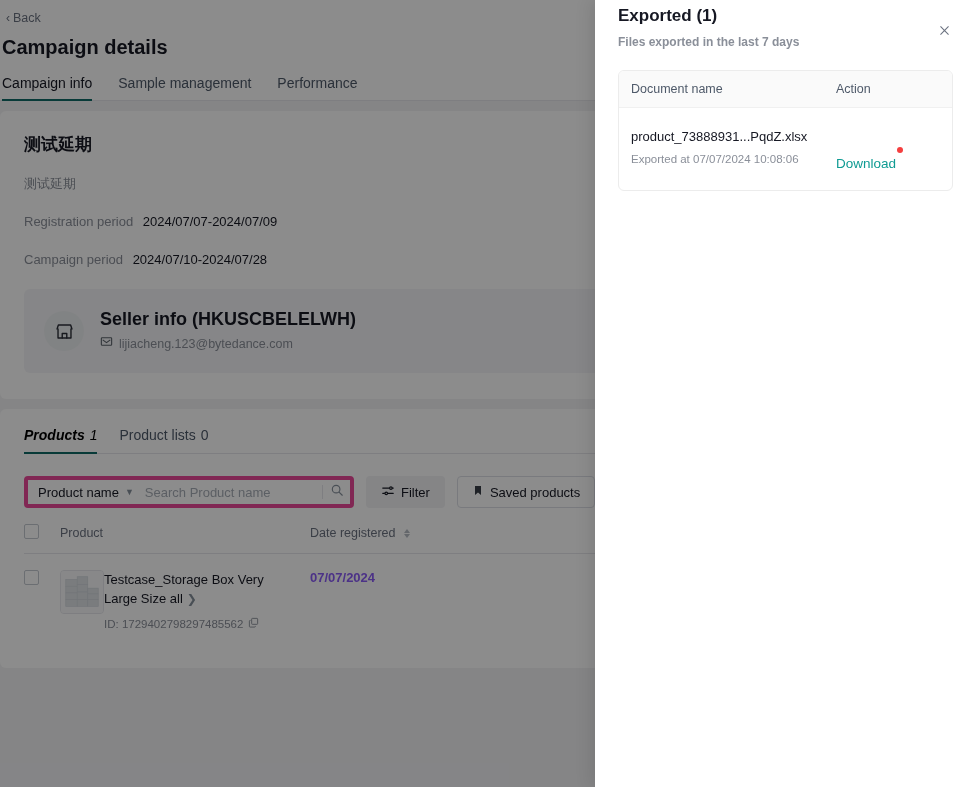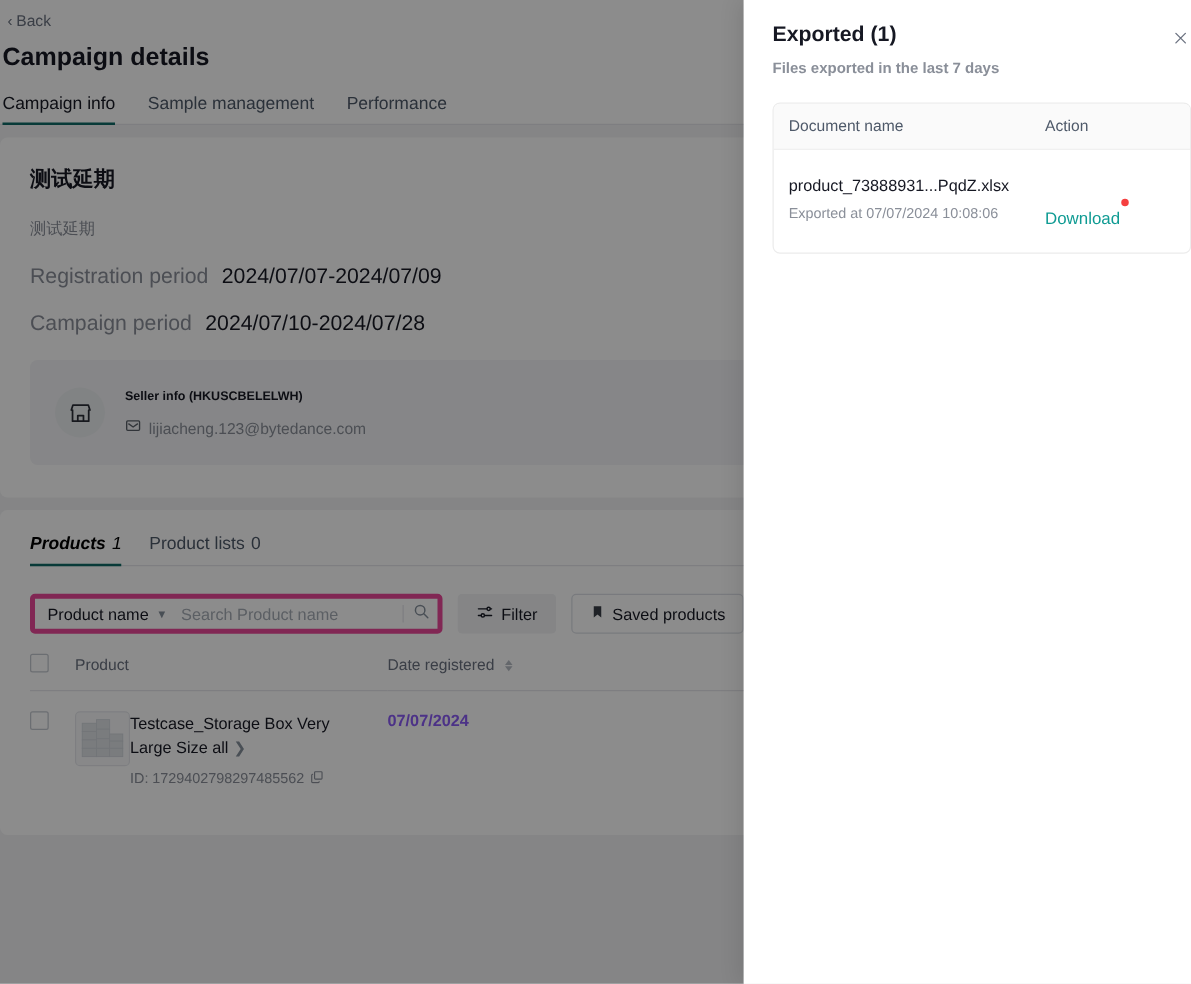--- a/index.html
+++ b/index.html
@@ -54,39 +54,39 @@
     background: #ffffff;
     border-radius: 6px;
     margin: 10px 0 0 0;
     padding: 22px 24px 26px 24px;
   }
   .card.second { margin-top: 10px; padding: 18px 24px 20px 24px; }
 
   .camp-name { font-size: 17px; font-weight: 700; color: #161823; line-height: 24px; }
   .camp-desc { font-size: 13px; color: #8a8f99; margin-top: 18px; line-height: 18px; }
 
-  .meta-row { margin-top: 20px; font-size: 17px; line-height: 18px; }
+  .meta-row { margin-top: 20px; font-size: 13px; line-height: 18px; }
   .meta-label { color: #8a8f99; }
   .meta-value { color: #161823; margin-left: 6px; }
 
   .seller-card {
     margin-top: 20px;
     background: #f4f5f7;
     border-radius: 6px;
     padding: 18px 20px;
     display: flex; align-items: center; gap: 16px;
     min-height: 84px;
   }
   .seller-avatar {
     width: 40px; height: 40px; border-radius: 50%;
     background: #eceef1;
     display: flex; align-items: center; justify-content: center;
     flex: 0 0 40px;
   }
-  .seller-title { font-size: 10px; font-weight: 700; color: #161823; line-height: 20px; }
+  .seller-title { font-size: 18px; font-weight: 700; color: #161823; line-height: 20px; }
   .seller-mail {
     display: flex; align-items: center; gap: 6px;
     font-size: 12.5px; color: #8a8f99; margin-top: 6px; line-height: 18px;
   }
 
   
   .sub-tabs { display: flex; gap: 22px; border-bottom: 1px solid #e5e6eb; }
   .sub-tab {
     font-size: 14px; color: #4e5969; padding-bottom: 10px;
     position: relative; cursor: pointer; white-space: nowrap;
@@ -185,21 +185,21 @@
     position: absolute; left: 0; top: 0; width: 595px; height: 787px;
     background: rgba(0,0,0,0.45);
   }
 
   
   #drawer {
     position: absolute; left: 595px; top: 0; width: 358px; height: 787px;
     background: #ffffff;
     box-shadow: -4px 0 16px rgba(0,0,0,0.10);
   }
-  .drawer-head { padding: 16px 0 0 23px; position: relative; }
+  .drawer-head { padding: 4px 0 0 23px; position: relative; }
   .drawer-title { font-size: 17px; font-weight: 700; color: #161823; line-height: 24px; }
   .drawer-sub { font-size: 12px; color: #8a8f99; margin-top: 6px; line-height: 16px; font-weight: bold; }
   .drawer-close {
     position: absolute; right: -2px; top: 19px;
     width: 22px; height: 22px; display: flex; align-items: center; justify-content: center;
     cursor: pointer;
   }
 
   .exp-card {
     margin: 20px 0 0 23px;

